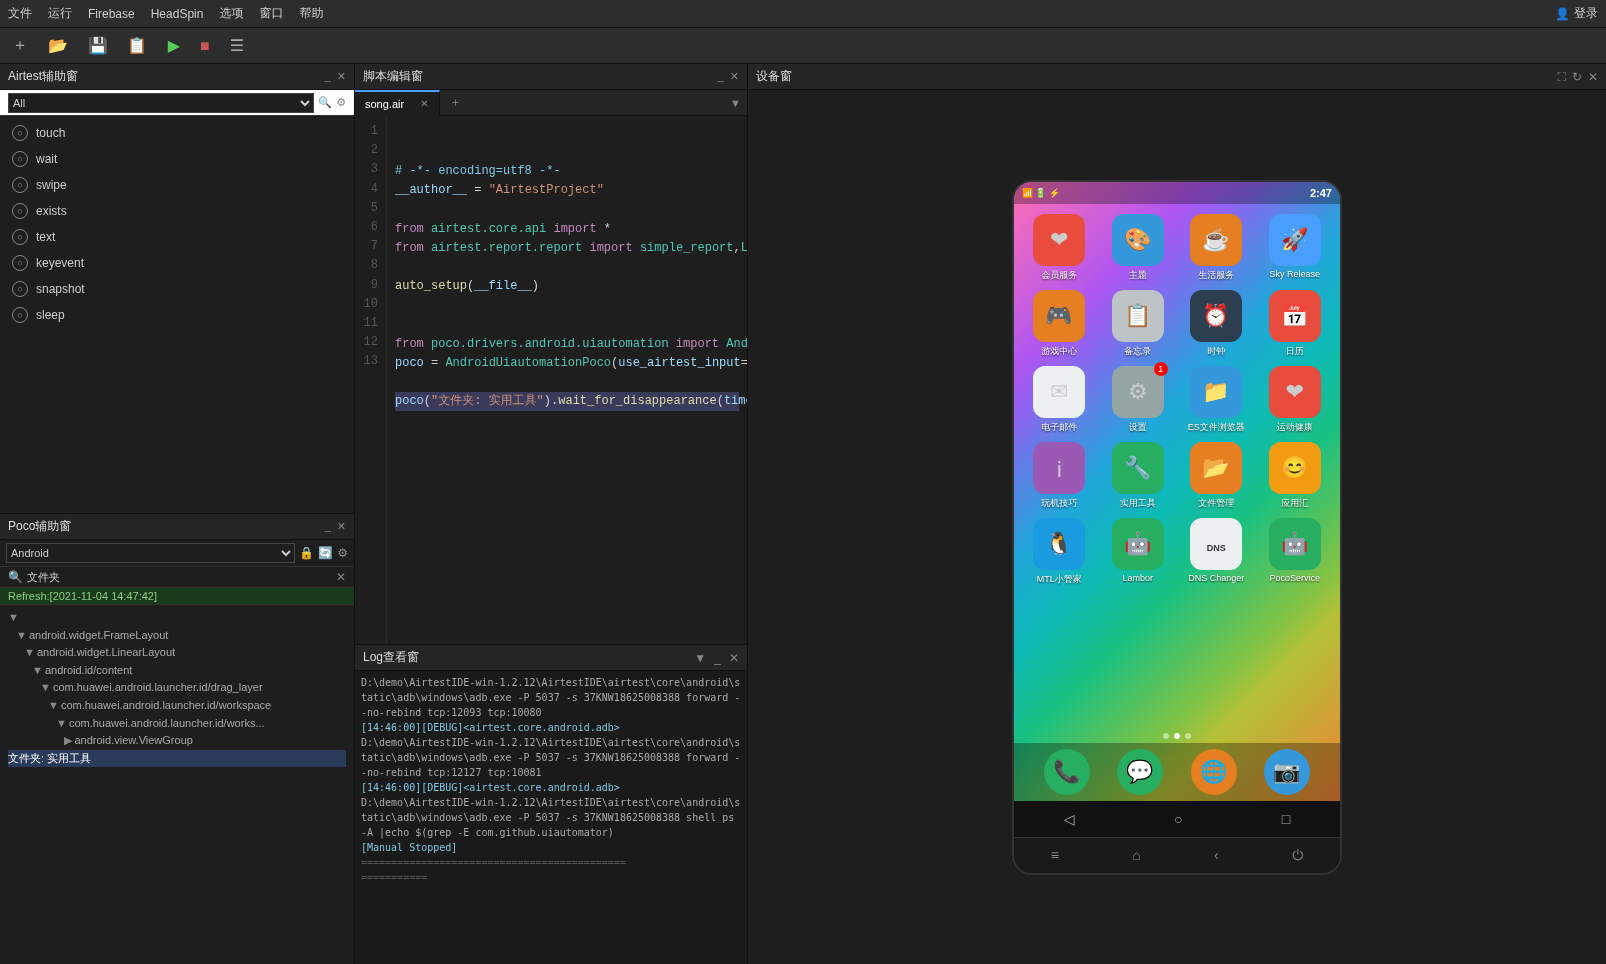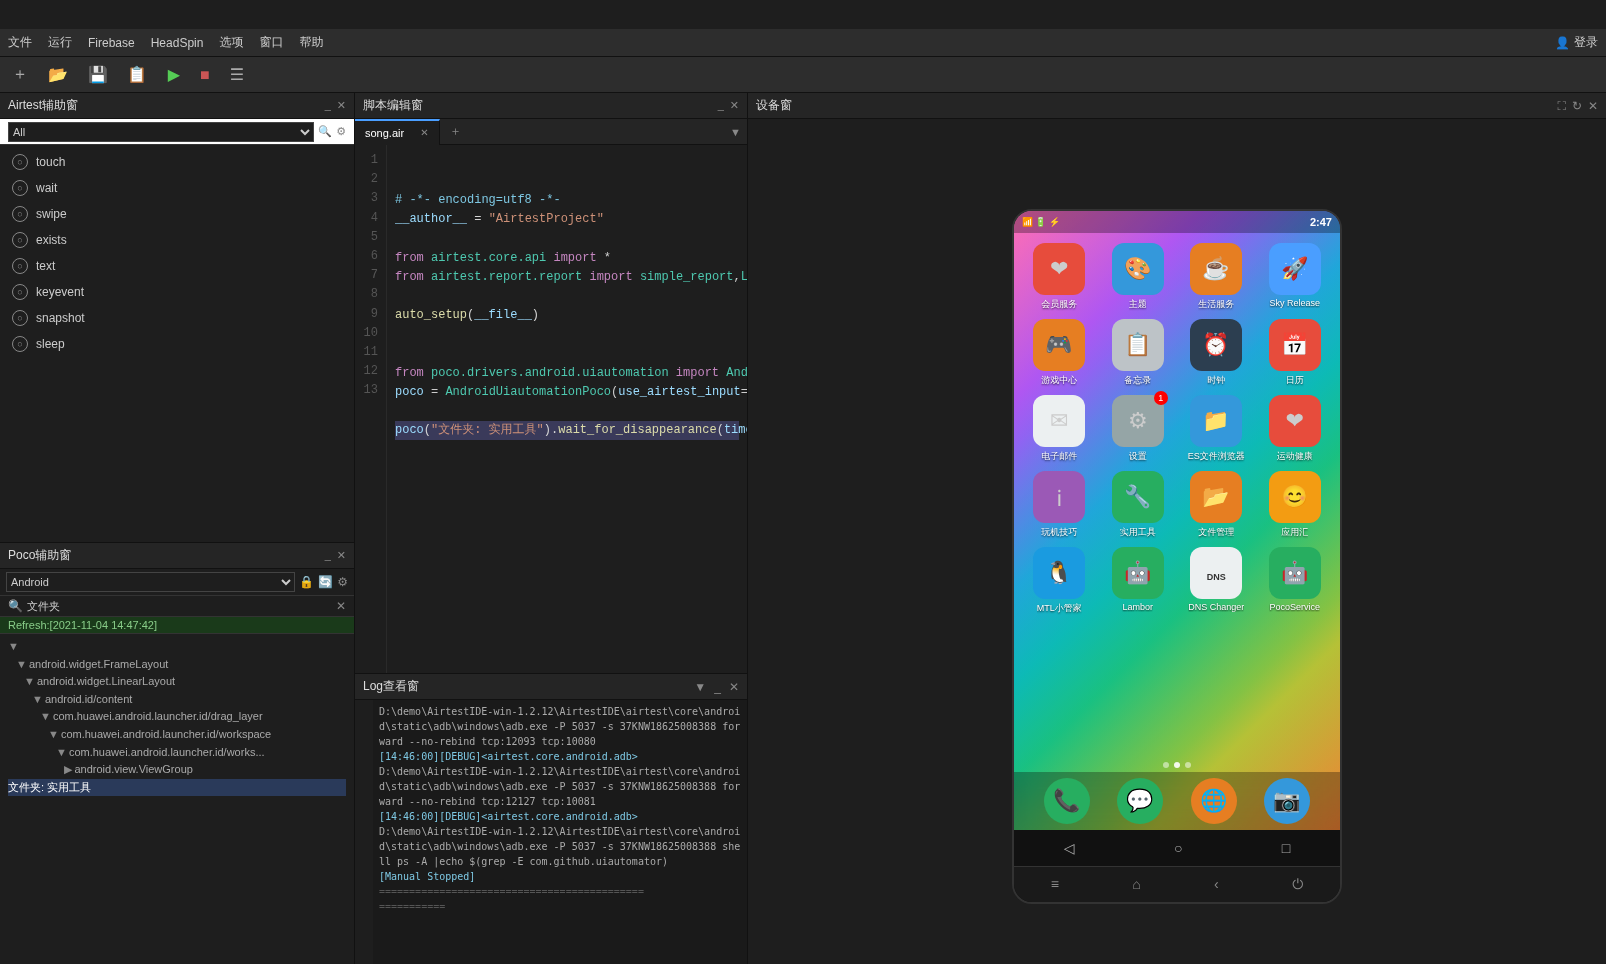--- a/index.html
+++ b/index.html
@@ -15,21 +15,20 @@
 
     
     .menu-bar {
       background: #2d2d2d;
       height: 28px;
       display: flex;
       align-items: center;
       padding: 0 8px;
       gap: 16px;
       border-bottom: 1px solid #111;
-      margin-top: 29px;
     }
     .menu-bar span {
       color: #ccc;
       cursor: pointer;
       font-size: 12px;
     }
     .menu-bar .login-btn {
       margin-left: auto;
       display: flex;
       align-items: center;
@@ -301,21 +300,20 @@
     }
     .log-content {
       flex: 1;
       overflow-y: auto;
       background: #1a1a1a;
       padding: 4px 6px;
       font-family: 'Consolas', monospace;
       font-size: 10px;
       color: #aaa;
       line-height: 1.5;
-      margin-left: 18px;
     }
     .log-line { white-space: pre-wrap; word-break: break-all; }
 
     
     .right-panel {
       flex: 1;
       display: flex;
       flex-direction: column;
     }
     .device-header {

